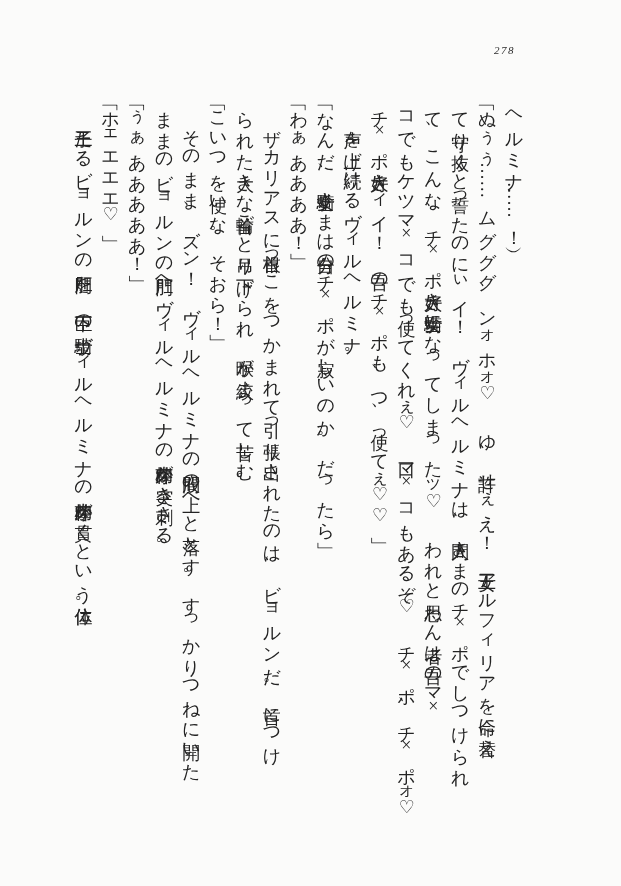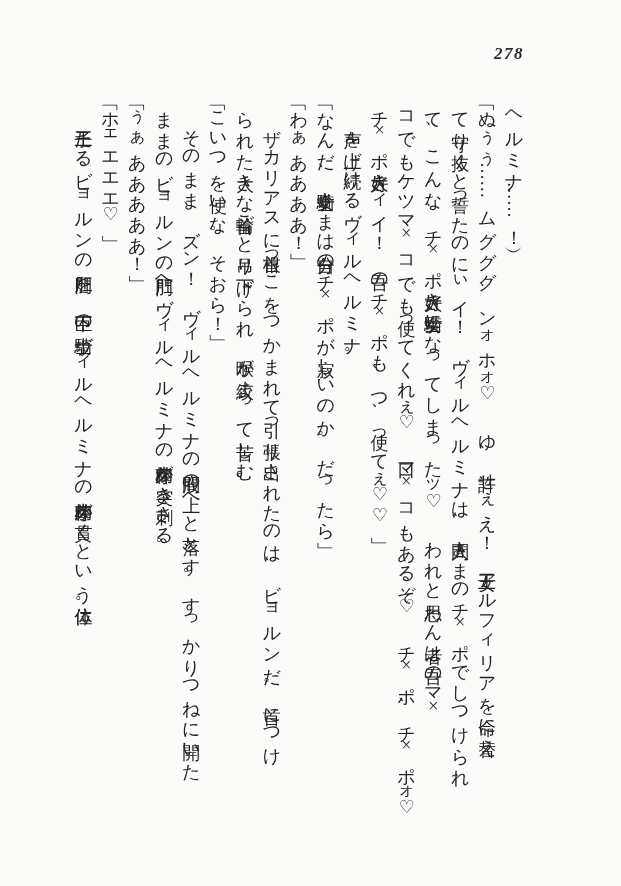--- a/index.html
+++ b/index.html
@@ -12,25 +12,24 @@
     position: relative;
     width: 621px;
     height: 886px;
     background: #fbfbfa;
     overflow: hidden;
   }
   .page-number {
     position: absolute;
     top: 44px;
     left: 494px;
-    font-size: 17px;
+    font-size: 11px;
     font-style: italic;
     letter-spacing: 1.5px;
     color: #2b2b2b;
-    font-weight: bold;
   }
   .text-block {
     position: absolute;
     top: 99px;
     right: 94px;
     height: 700px;
     writing-mode: vertical-rl;
     text-orientation: mixed;
     font-size: 18px;
     line-height: 26.9px;

